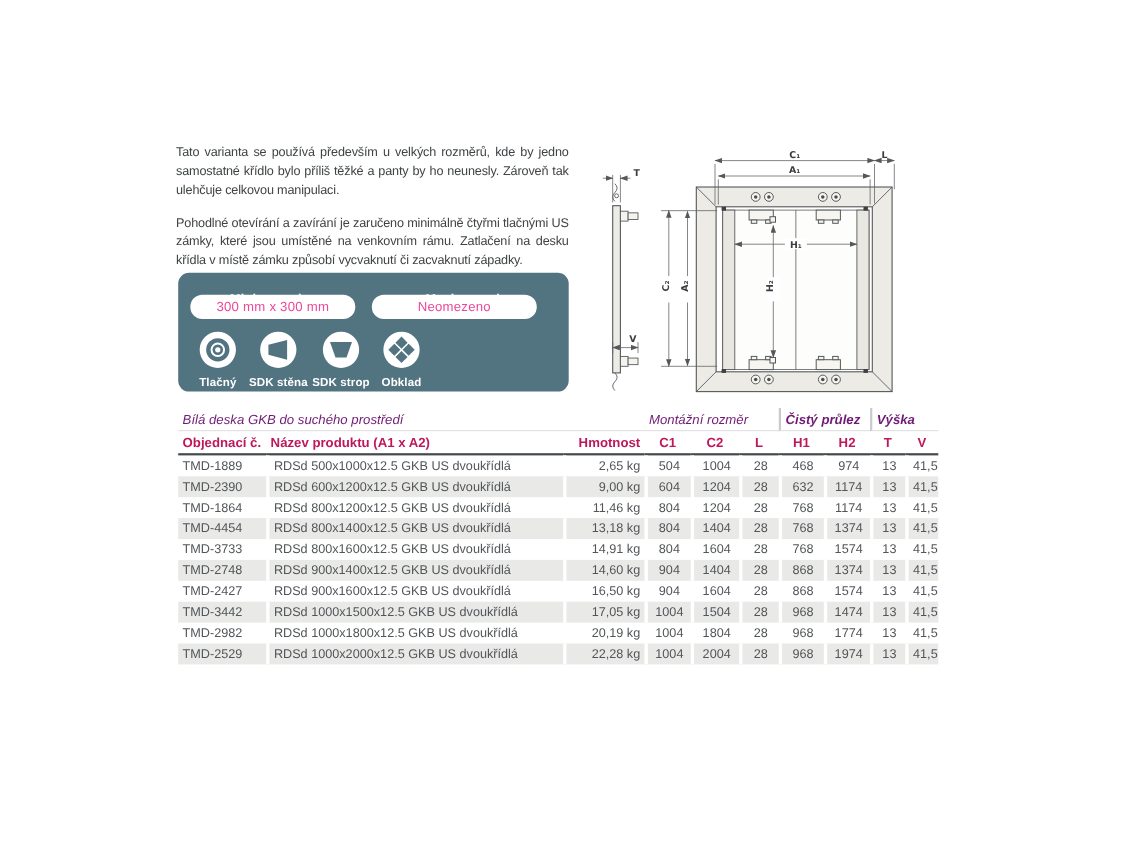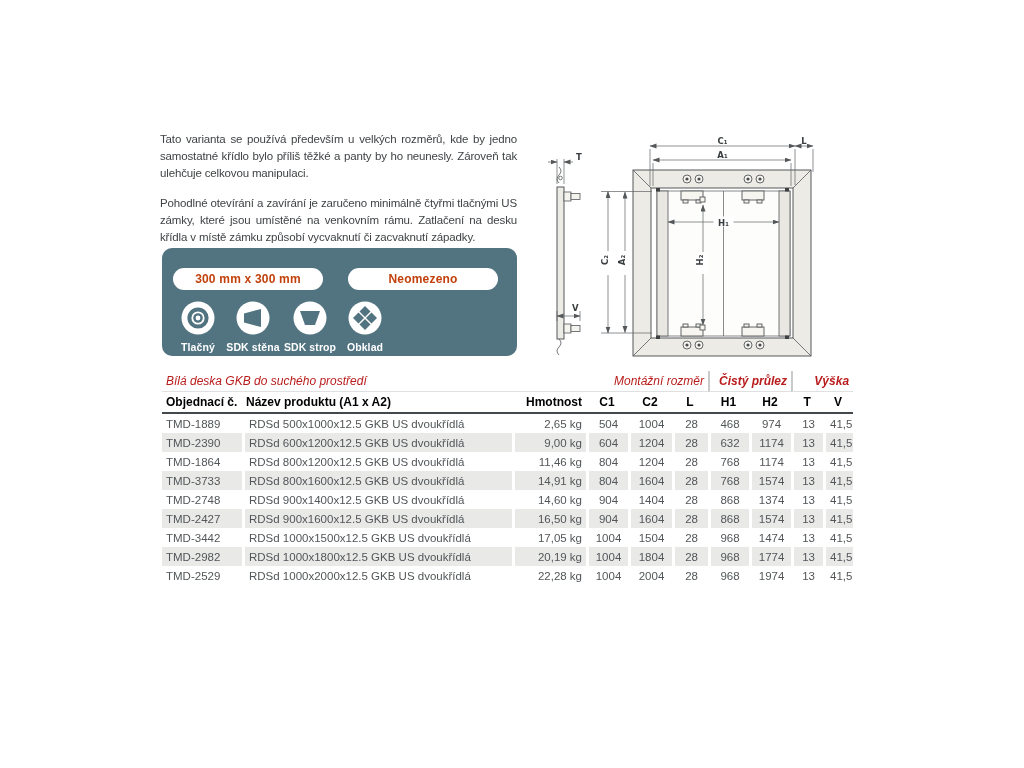--- a/index.html
+++ b/index.html
@@ -13,45 +13,45 @@
 
   
   .info-box{position:absolute;left:162px;top:248px;width:355px;height:108px;
             background:#527380;border-radius:10px;}
   .size-label{position:absolute;top:6px;color:#ffffff;font-size:11.5px;font-weight:bold;
               text-align:center;letter-spacing:0.2px;margin-top:12px;}
   .size-label.min{left:12px;width:148px;}
   .size-label.max{left:190px;width:150px;}
   .pill{position:absolute;top:20px;height:22px;background:#ffffff;border-radius:12px;
         display:flex;align-items:center;justify-content:center;
-        color:#c2410c;font-size:12px;font-weight:bold;letter-spacing:0.2px;}
+        color:#ec4899;font-size:12px;font-weight:normal;letter-spacing:0.2px;}
   .pill.min{left:11px;width:150px;}
-  .pill.max{left:186px;width:150px;}
+  .pill.max{left:176px;width:150px;}
   .feature{position:absolute;top:53px;width:64px;text-align:center;}
   .feature .ficon{display:inline-block;width:34px;height:34px;}
   .feature .flabel{margin-top:2px;color:#ffffff;font-size:10.5px;font-weight:bold;letter-spacing:0.1px;}
   .f1{left:4px;} .f2{left:59px;} .f3{left:116px;} .f4{left:171px;}
 
   
   .diagram{position:absolute;left:545px;top:125px;width:330px;height:250px;}
   .diagram svg{display:block;}
   .dimtext{font-family:"DejaVu Sans",sans-serif;font-size:8.5px;font-weight:bold;fill:#3a3d3f;}
 
   
   .table-wrap{position:absolute;left:162px;top:371px;width:691px;}
   table.spec{border-collapse:separate;border-spacing:0;table-layout:fixed;width:691px;
              font-size:11.5px;color:#525658;}
   table.spec th,table.spec td{box-sizing:border-box;padding:0 4px;vertical-align:middle;
              white-space:nowrap;overflow:hidden;}
-  tr.group-row th{height:21px;font-weight:normal;font-style:italic;color:#b91c1c;
+  tr.group-row th{height:21px;font-weight:normal;font-style:italic;color:#701a75;
              font-size:12px;border-bottom:1px solid #e0e0e0;}
   th.caption{text-align:left;padding-left:6px;}
-  th.grp{text-align:right;}
+  th.grp{text-align:left;}
   th.grp.divided{border-left:2px solid #c8cacb;font-weight:bold;}
-  tr.col-row th{height:22px;font-weight:bold;color:#000000;font-size:12px;
+  tr.col-row th{height:22px;font-weight:bold;color:#be185d;font-size:12px;
              border-bottom:2px solid #42484b;}
   th.al,td:nth-child(1),td:nth-child(2){text-align:left;}
   th.ar,td:nth-child(3){text-align:right;padding-right:9px;}
   th.ac,td:nth-child(n+4){text-align:center;}
   td:nth-child(1){padding-left:6px;}
   tbody td{height:19px;}
   tbody tr:nth-child(even) td{background:#e9e9e8;}
   tbody td + td{border-left:3px solid #ffffff;}
 </style>
 </head>
@@ -305,20 +305,32 @@
             <td>11,46 kg</td>
             <td>804</td>
             <td>1204</td>
             <td>28</td>
             <td>768</td>
             <td>1174</td>
             <td>13</td>
             <td>41,5</td>
           </tr>
           <tr>
+            <td>TMD-4454</td>
+            <td>RDSd 800x1400x12.5 GKB US dvoukřídlá</td>
+            <td>13,18 kg</td>
+            <td>804</td>
+            <td>1404</td>
+            <td>28</td>
+            <td>768</td>
+            <td>1374</td>
+            <td>13</td>
+            <td>41,5</td>
+          </tr>
+          <tr>
             <td>TMD-3733</td>
             <td>RDSd 800x1600x12.5 GKB US dvoukřídlá</td>
             <td>14,91 kg</td>
             <td>804</td>
             <td>1604</td>
             <td>28</td>
             <td>768</td>
             <td>1574</td>
             <td>13</td>
             <td>41,5</td>

